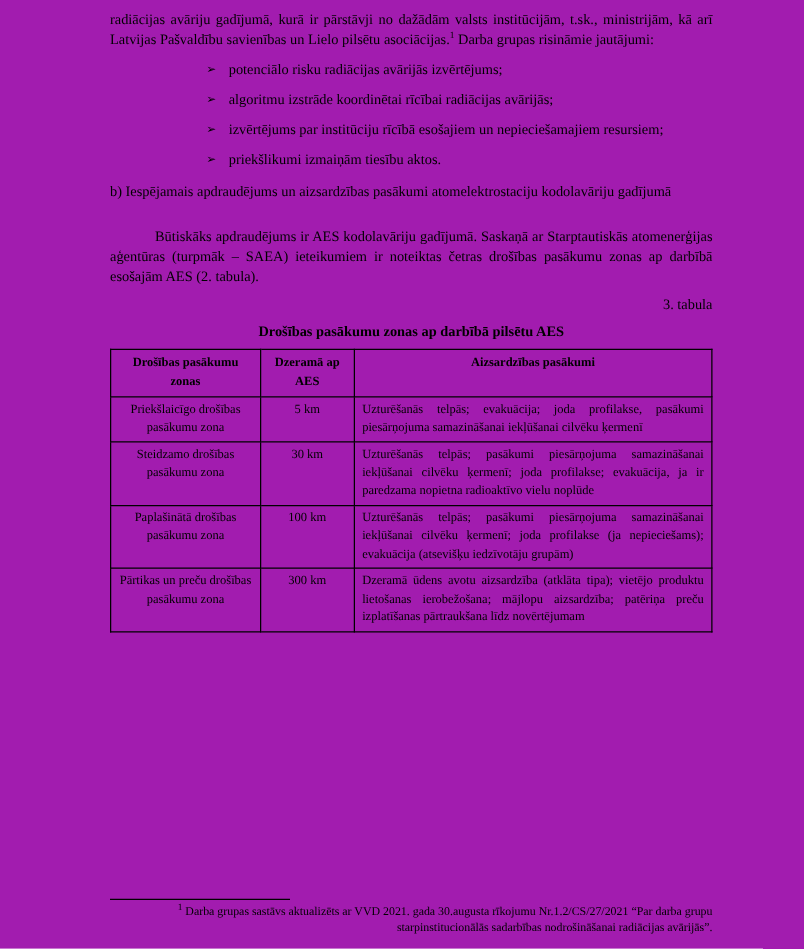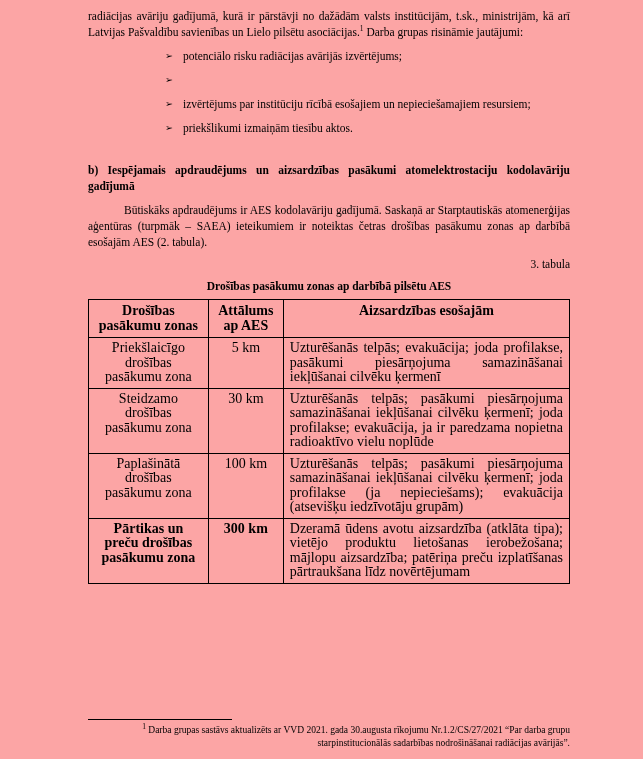--- a/index.html
+++ b/index.html
@@ -5,54 +5,54 @@
   * { margin: 0; padding: 0; box-sizing: border-box; }
   html, body { background: #ffffff; }
   body {
     width: 643px; height: 759px;
     font-family: "Liberation Serif", serif;
     color: #000;
   }
   .page {
     position: relative;
     width: 643px; height: 759px;
-    background: #fca5a5;
+    background: #a21caf;
     padding: 8px 73px 0 88px;
     font-size: 11.5px;
     line-height: 16px;
   }
   .para { text-align: justify; }
   sup.fnref { font-size: 7.5px; vertical-align: super; line-height: 0; }
   .bullets { margin: 4px 0 0 77px; }
   .bullet-item { display: flex; gap: 10px; margin-top: 8px; text-align: left; }
   .bullet-arrow {
     font-family: "DejaVu Sans", sans-serif;
     font-size: 9.5px; line-height: 16px;
     flex: 0 0 auto;
   }
-  .heading { font-weight: bold; text-align: justify; margin-top: 26px; }
-  .para-indent { text-align: justify; text-indent: 36px; margin-top: 8px; }
+  .heading { font-weight: normal; text-align: justify; margin-top: 10px; }
+  .para-indent { text-align: justify; text-indent: 36px; margin-top: 20px; }
   .table-label { text-align: right; margin-top: 6px; }
   .table-title { text-align: center; font-weight: bold; margin-top: 6px; }
   table.zones {
     border-collapse: collapse;
     width: 482px;
     margin-top: 5px;
-    font-size: 14px;
+    font-size: 10px;
     line-height: 14.5px;
   }
   table.zones th, table.zones td {
     border: 1px solid #000;
     vertical-align: top;
     padding: 3px 6px;
   }
   table.zones th { text-align: center; font-weight: bold; padding: 4px 4px; }
   td.c-zone, td.c-dist { text-align: center; padding: 3px 4px; }
   td.c-meas { text-align: justify; }
-  tr.emph td.c-zone, tr.emph td.c-dist { font-weight: bold; }
+  tr.emph td.c-zone, tr.emph td.c-dist { font-weight: normal; }
   .footnote-block {
     position: absolute;
     left: 88px; bottom: 9px;
     width: 482px;
     font-size: 9.5px;
     line-height: 13px;
     text-align: right;
   }
   .fn-rule { width: 144px; border-top: 1px solid #000; margin-bottom: 4px; }
 </style>
@@ -63,20 +63,21 @@
 
   <p class="para"><span>radiācijas avāriju gadījumā, kurā ir pārstāvji no dažādām valsts institūcijām, t.sk., ministrijām, kā arī Latvijas Pašvaldību savienības un Lielo pilsētu asociācijas.</span><sup class="fnref">1</sup><span> Darba grupas risināmie jautājumi:</span></p>
 
   <div class="bullets">
     <div class="bullet-item">
       <span class="bullet-arrow">➢</span>
       <span>potenciālo risku radiācijas avārijās izvērtējums;</span>
     </div>
     <div class="bullet-item">
       <span class="bullet-arrow">➢</span>
+      <span>algoritmu izstrāde koordinētai rīcībai radiācijas avārijās;</span>
     </div>
     <div class="bullet-item">
       <span class="bullet-arrow">➢</span>
       <span>izvērtējums par institūciju rīcībā esošajiem un nepieciešamajiem resursiem;</span>
     </div>
     <div class="bullet-item">
       <span class="bullet-arrow">➢</span>
       <span>priekšlikumi izmaiņām tiesību aktos.</span>
     </div>
   </div>
@@ -91,22 +92,22 @@
 
   <table class="zones">
     <colgroup>
       <col style="width:120px">
         <col style="width:75px">
         <col style="width:287px">
     </colgroup>
     <thead>
       <tr>
         <th>Drošības pasākumu zonas</th>
-        <th>Attālums ap AES</th>
-        <th>Aizsardzības esošajām</th>
+        <th>Dzeramā ap AES</th>
+        <th>Aizsardzības pasākumi</th>
       </tr>
     </thead>
     <tbody>
       <tr>
         <td class="c-zone">Priekšlaicīgo drošības pasākumu zona</td>
         <td class="c-dist">5 km</td>
         <td class="c-meas">Uzturēšanās telpās; evakuācija; joda profilakse, pasākumi piesārņojuma samazināšanai iekļūšanai cilvēku ķermenī</td>
       </tr>
       <tr>
         <td class="c-zone">Steidzamo drošības pasākumu zona</td>

